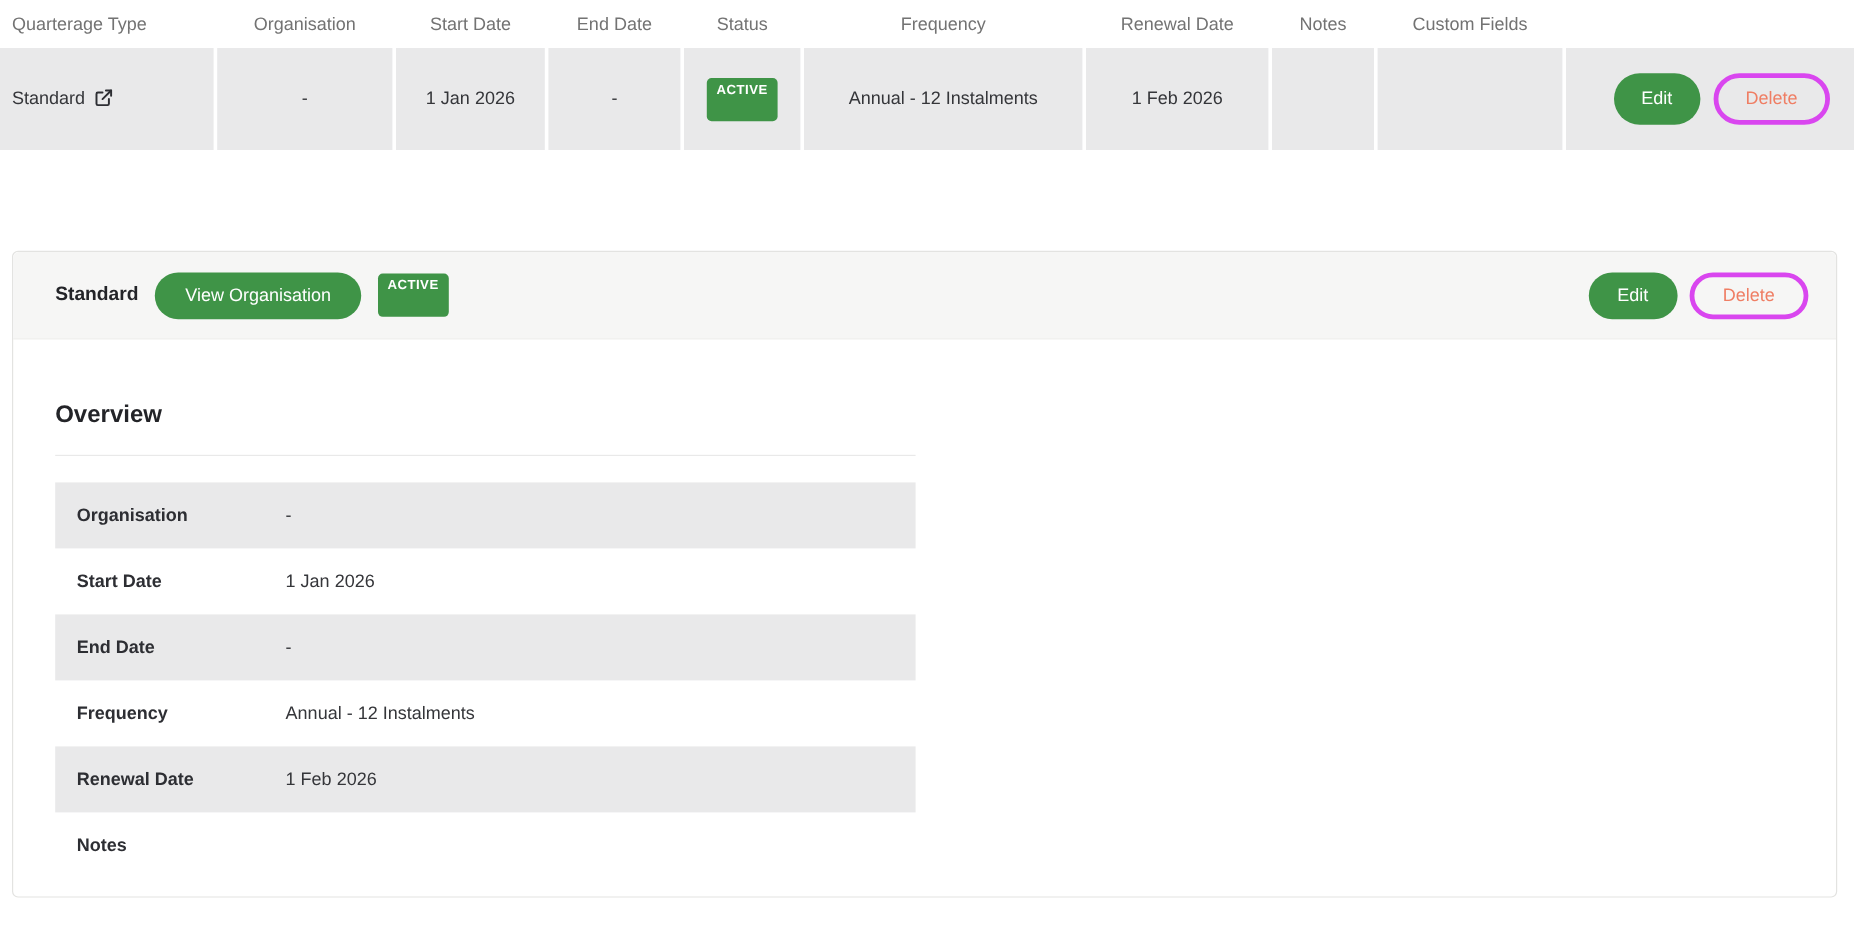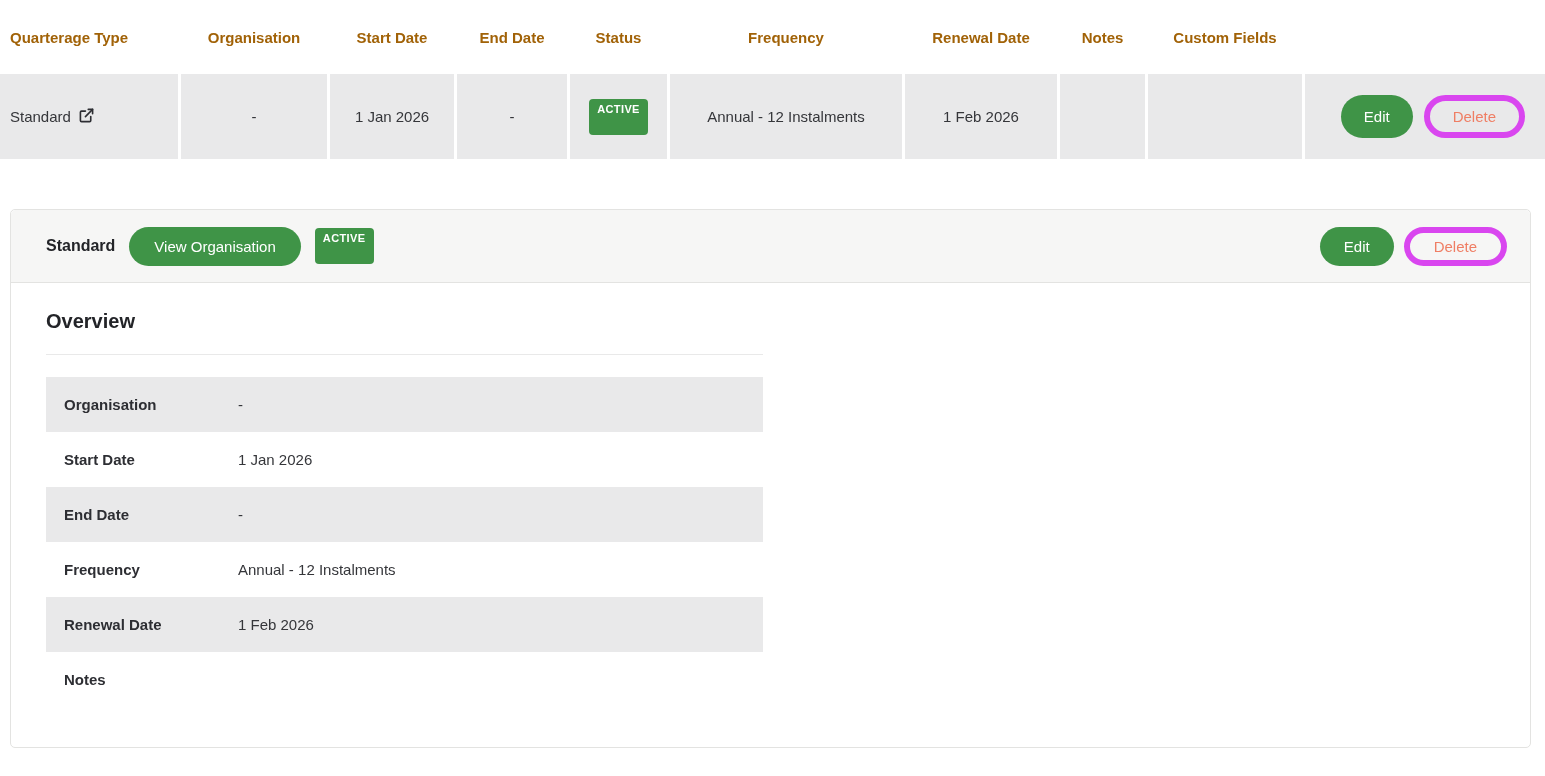--- a/index.html
+++ b/index.html
@@ -14,27 +14,27 @@
   }
 
   
   .qtable {
     display: grid;
     grid-template-columns: 178px 146px 124px 110px 97px 232px 152px 85px 154px 1fr;
     column-gap: 3px;
     width: 1545px;
   }
   .qtable .th {
-    height: 74px;
+    height: 40px;
     display: flex;
     align-items: center;
     justify-content: center;
-    font-weight: bold;
+    font-weight: normal;
     font-size: 15px;
-    color: #a16207;
+    color: #737373;
     background: #ffffff;
   }
   .qtable .th.first { justify-content: flex-start; padding-left: 10px; }
   .qtable .td {
     height: 85px;
     display: flex;
     align-items: center;
     justify-content: center;
     font-size: 15px;
     color: #35363a;
@@ -51,21 +51,21 @@
     align-items: center;
     justify-content: center;
     border-radius: 999px;
     font-family: "Liberation Sans", sans-serif;
     font-size: 15px;
     cursor: pointer;
     border: none;
     line-height: 1;
   }
   .btn-green { background: #3f9447; color: #ffffff; text-align: right; }
-  .btn-outline { background: transparent; border: 6px solid #d946ef; color: #ef7e64; }
+  .btn-outline { background: transparent; border: 4px solid #d946ef; color: #ef7e64; }
   .row-btn { height: 43px; padding: 0 23px; }
   .hdr-btn { height: 39px; padding: 0 24px; }
   .view-btn { height: 39px; padding: 0 25px; }
 
   .badge {
     display: inline-block;
     background: #3f9447;
     color: #ffffff;
     font-size: 11px;
     font-weight: bold;
@@ -93,21 +93,21 @@
     border-radius: 5px 5px 0 0;
     display: flex;
     align-items: center;
     padding: 0 23px 0 35px;
   }
   .card-title { font-weight: bold; font-size: 16px; color: #232428; }
   .card-header .gap { width: 14px; }
   .card-header .spacer { flex: 1; }
 
   .card-body { padding: 27px 0 0 35px; }
-  .ov-heading { font-size: 20px; font-weight: bold; color: #232428; }
+  .ov-heading { font-size: 20px; font-weight: bold; color: #232428; margin-top: 25px; }
   .ov-divider {
     width: 717px;
     border: none;
     border-top: 1px solid #e9e9e9;
     margin: 21px 0 22px;
   }
   .ov-rows { width: 717px; }
   .ov-row {
     height: 55px;
     display: flex;

